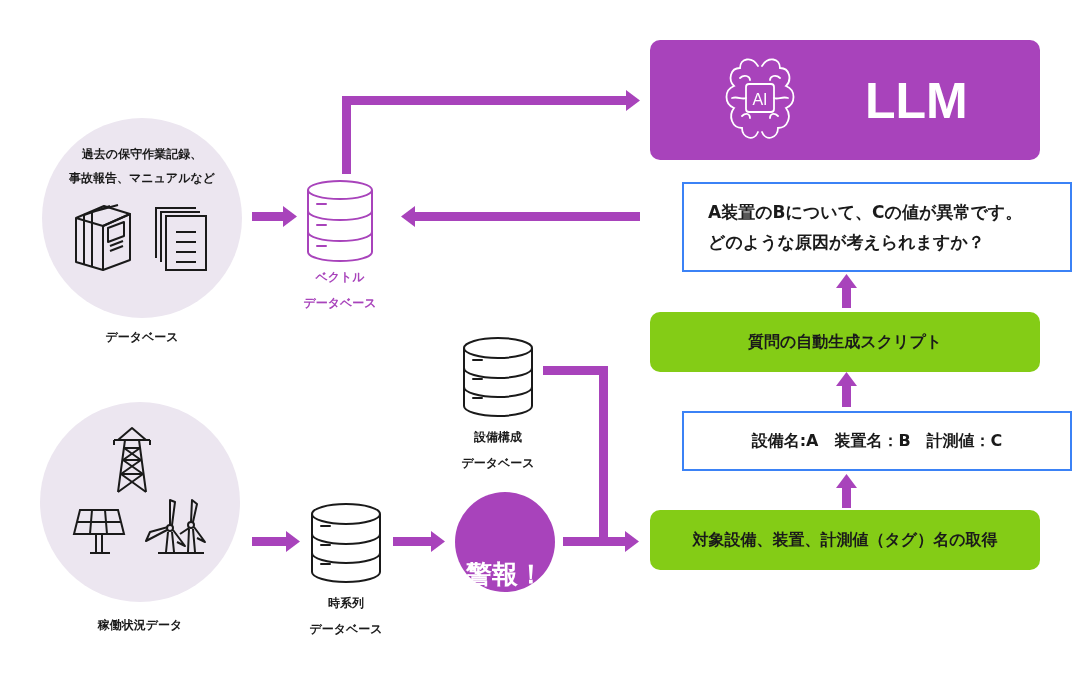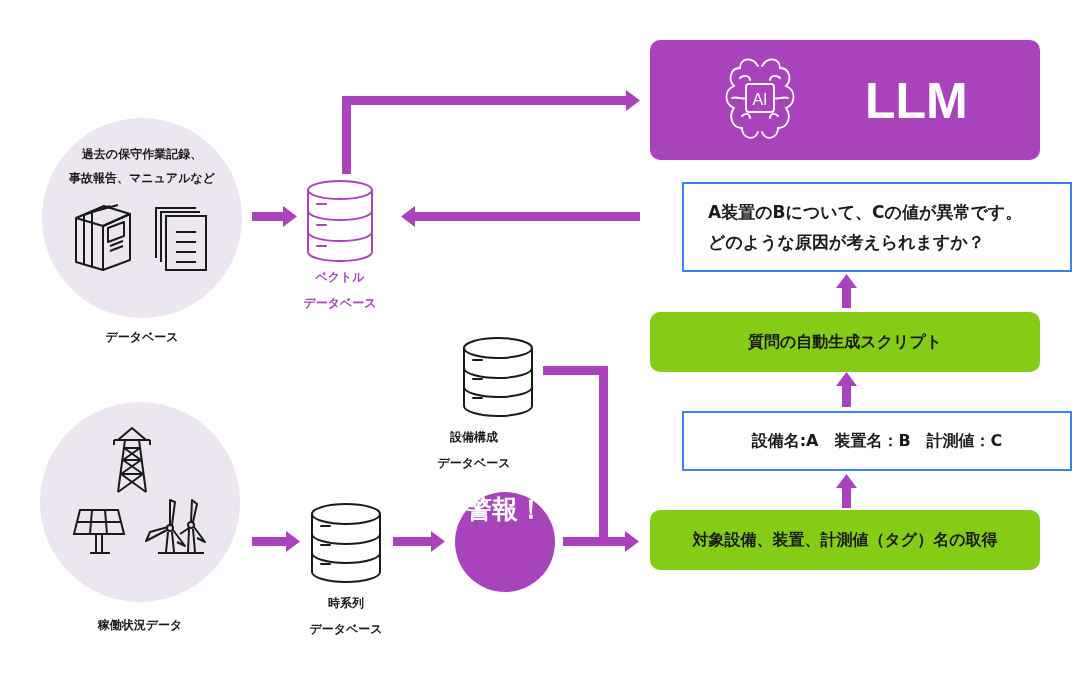--- a/index.html
+++ b/index.html
@@ -7,21 +7,21 @@
       font-family: "DejaVu Sans", "Liberation Sans", sans-serif; color: #1a1a1a; }
     .abs { position: absolute; }
     .circle { position: absolute; border-radius: 50%; background: #ece6f0; }
     .txt { position: absolute; text-align: center; font-weight: bold; font-size: 12px; line-height: 24px; white-space: nowrap; }
     .box { position: absolute; display: flex; align-items: center; justify-content: center; font-weight: bold; font-size: 16px; box-sizing: border-box; }
     .box-outline { border: 2px solid #3b82f6; background: #fff; margin-left: 32px; }
     .box-fill { background: #84cc16; border-radius: 10px; }
     .llm { position: absolute; left: 650px; top: 40px; width: 390px; height: 120px; background: #a843bb; border-radius: 10px; }
     .llm-label { position: absolute; left: 865px; top: 72px; color: #fff; font-size: 50px; font-weight: bold; font-family: "Liberation Sans", sans-serif; }
     .alert { position: absolute; left: 455px; top: 492px; width: 100px; height: 100px; border-radius: 50%; background: #a843bb;
-      color: #fff; font-size: 26px; font-weight: bold; display: flex; align-items: flex-start; justify-content: center; }
+      color: #fff; font-size: 26px; font-weight: bold; display: flex; align-items: flex-end; justify-content: center; }
     svg.layer { position: absolute; left: 0; top: 0; }
   </style>
 </head>
 <body>
 
 <div class="circle" style="left:42px; top:118px; width:200px; height:200px;"></div>
 <div class="circle" style="left:40px; top:402px; width:200px; height:200px;"></div>
 
 <svg class="layer" width="1080" height="700">
   <g fill="#a843bb" stroke="none">
@@ -167,21 +167,21 @@
 
 <div class="txt" style="left:28px; top:612px; width:224px; line-height:26px;">
   <div>稼働状況データ</div>
 </div>
 
 <div class="txt" style="left:270px; top:264px; width:140px; color:#a843bb; line-height:26px;">
   <div>ベクトル</div>
   <div>データベース</div>
 </div>
 
-<div class="txt" style="left:404px; top:424px; width:140px; line-height:26px;">
+<div class="txt" style="left:428px; top:424px; width:140px; line-height:26px;">
   <div>設備構成</div>
   <div>データベース</div>
 </div>
 
 <div class="txt" style="left:276px; top:590px; width:140px; line-height:26px;text-align:center;">
   <div>時系列</div>
   <div>データベース</div>
 </div>
 
 </body></html>

